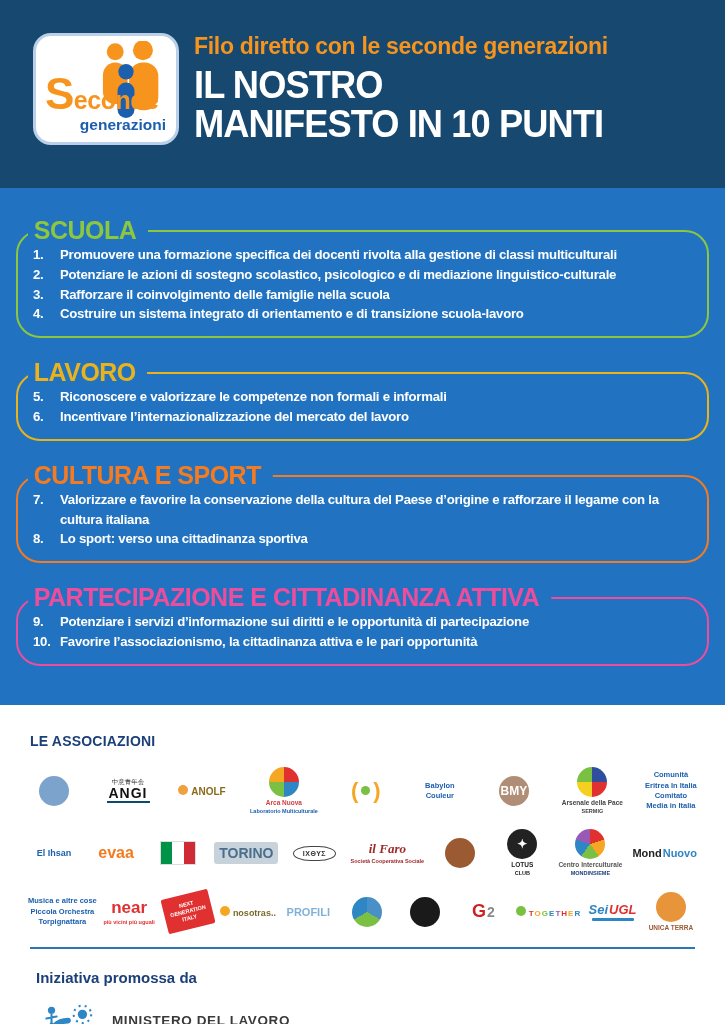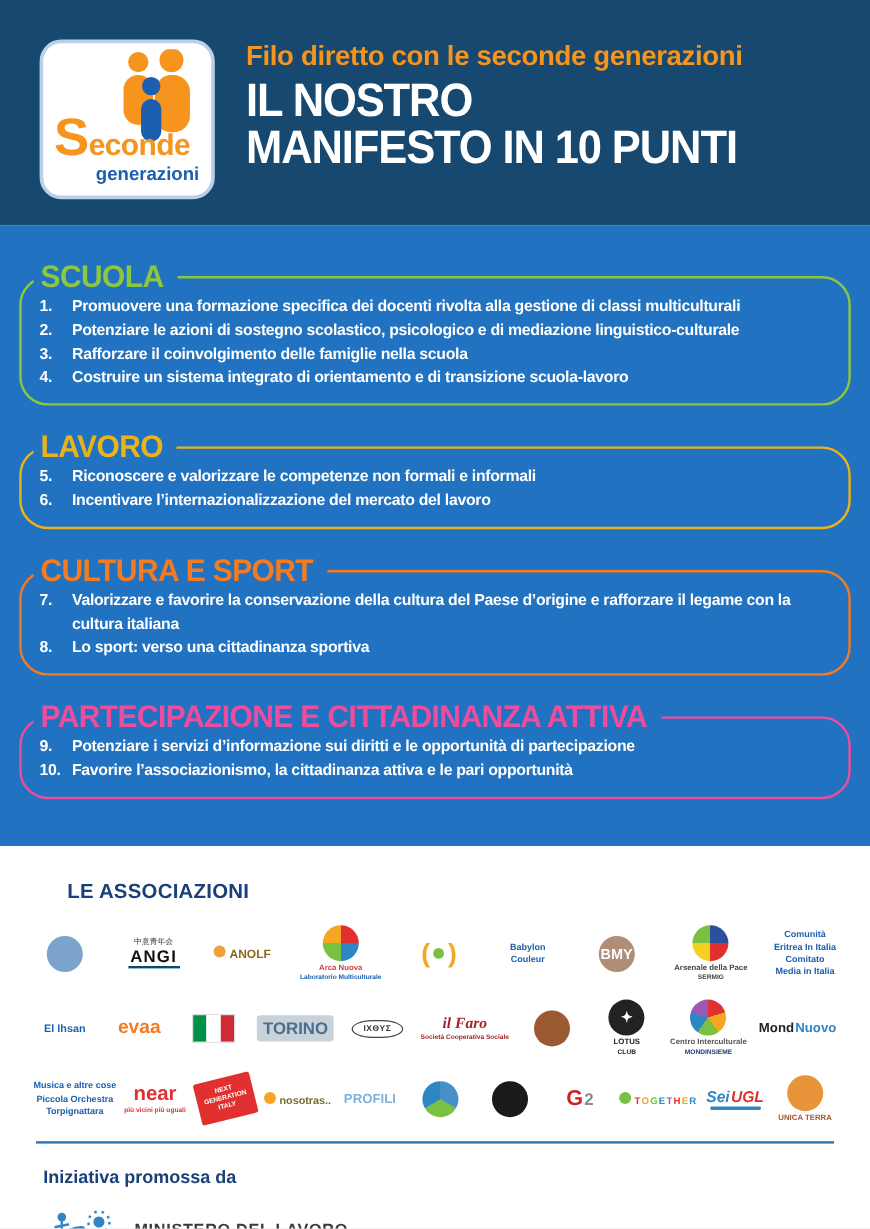--- a/index.html
+++ b/index.html
@@ -2,49 +2,49 @@
 <html><head>
 <meta charset="utf-8">
 <style>
   html,body{margin:0;padding:0;background:#e9e9e9;}
   .page{width:725px;height:1024px;background:#ffffff;font-family:"Liberation Sans",sans-serif;
         position:relative;overflow:hidden;margin:0 auto;}
 
   
   .hdr{background:#17486f;height:188px;display:flex;align-items:flex-start;
        padding:33px 18px 0 33px;box-sizing:border-box;}
-  .logo-card{width:146px;height:133px;background:#ffffff;border:3px solid #b9d0e8;
+  .logo-card{width:146px;height:112px;background:#ffffff;border:3px solid #b9d0e8;
              border-radius:18px;position:relative;box-sizing:border-box;flex:none;}
   .people-svg{position:absolute;left:52px;top:5px;}
   .logo-word1{color:#f7941d;font-weight:800;font-size:25px;position:absolute;left:9px;bottom:26px;
               line-height:1;letter-spacing:-0.5px;}
   .logo-word1::first-letter{font-size:44px;}
   .logo-word2{color:#1b5fae;font-weight:700;font-size:15.5px;position:absolute;right:10px;bottom:10px;
               line-height:1;}
-  .titles{margin-left:26px;padding-top:0;}
+  .titles{margin-left:15px;padding-top:0;}
   .tagline{color:#f7941d;font-size:23px;font-weight:800;margin-bottom:5px;letter-spacing:-0.3px;}
   .title-big{color:#ffffff;font-size:39px;font-weight:800;line-height:1.0;letter-spacing:-1px;
              transform:scaleX(.93);transform-origin:left;white-space:nowrap;}
   .url{color:#ffffff;font-size:25px;font-weight:800;margin-top:5px;letter-spacing:-0.5px;}
 
   
   .body-blue{background:#2173c2;height:517px;box-sizing:border-box;padding:8px 16px 0;}
   .msec{position:relative;margin-top:34px;}
   .msec-title{position:absolute;top:-14px;left:12px;line-height:28px;background:#2173c2;
               padding:0 12px 0 6px;font-size:26px;font-weight:800;color:var(--c);
               letter-spacing:-0.5px;transform:scaleX(.96);transform-origin:left;white-space:nowrap;}
   .msec-box{border:2.5px solid var(--c);border-radius:24px;padding:13px 15px 12px;}
   .item{display:flex;color:#ffffff;font-weight:700;font-size:13.2px;line-height:1.5;
         letter-spacing:-0.25px;}
   .item .num{flex:none;width:27px;}
   .item .txt{flex:1;}
 
   
   .assoc{background:#ffffff;padding:18px 28px 0;}
-  .assoc-heading{color:#1b3f78;font-size:17px;font-weight:800;margin:10px 0 18px 28px;
+  .assoc-heading{color:#1b3f78;font-size:14px;font-weight:800;margin:10px 0 18px 2px;
                  letter-spacing:0.2px;}
   .lrow{display:flex;justify-content:space-between;align-items:center;margin-bottom:15px;}
   .lcell{display:flex;flex-direction:column;align-items:center;justify-content:center;
          text-align:center;min-width:52px;max-width:76px;}
   .ltext{font-size:7.5px;font-weight:700;white-space:pre-line;line-height:1.35;color:#1b5fae;}
   .lword{display:flex;align-items:baseline;gap:1px;white-space:nowrap;}
   .lsub{font-size:5.5px;font-weight:700;margin-top:1px;line-height:1.2;}
   .llabel{font-size:6.5px;font-weight:700;margin-top:2px;line-height:1.2;}
   .lcircle{width:30px;height:30px;border-radius:50%;display:flex;align-items:center;
            justify-content:center;font-size:12px;font-weight:800;flex:none;}

